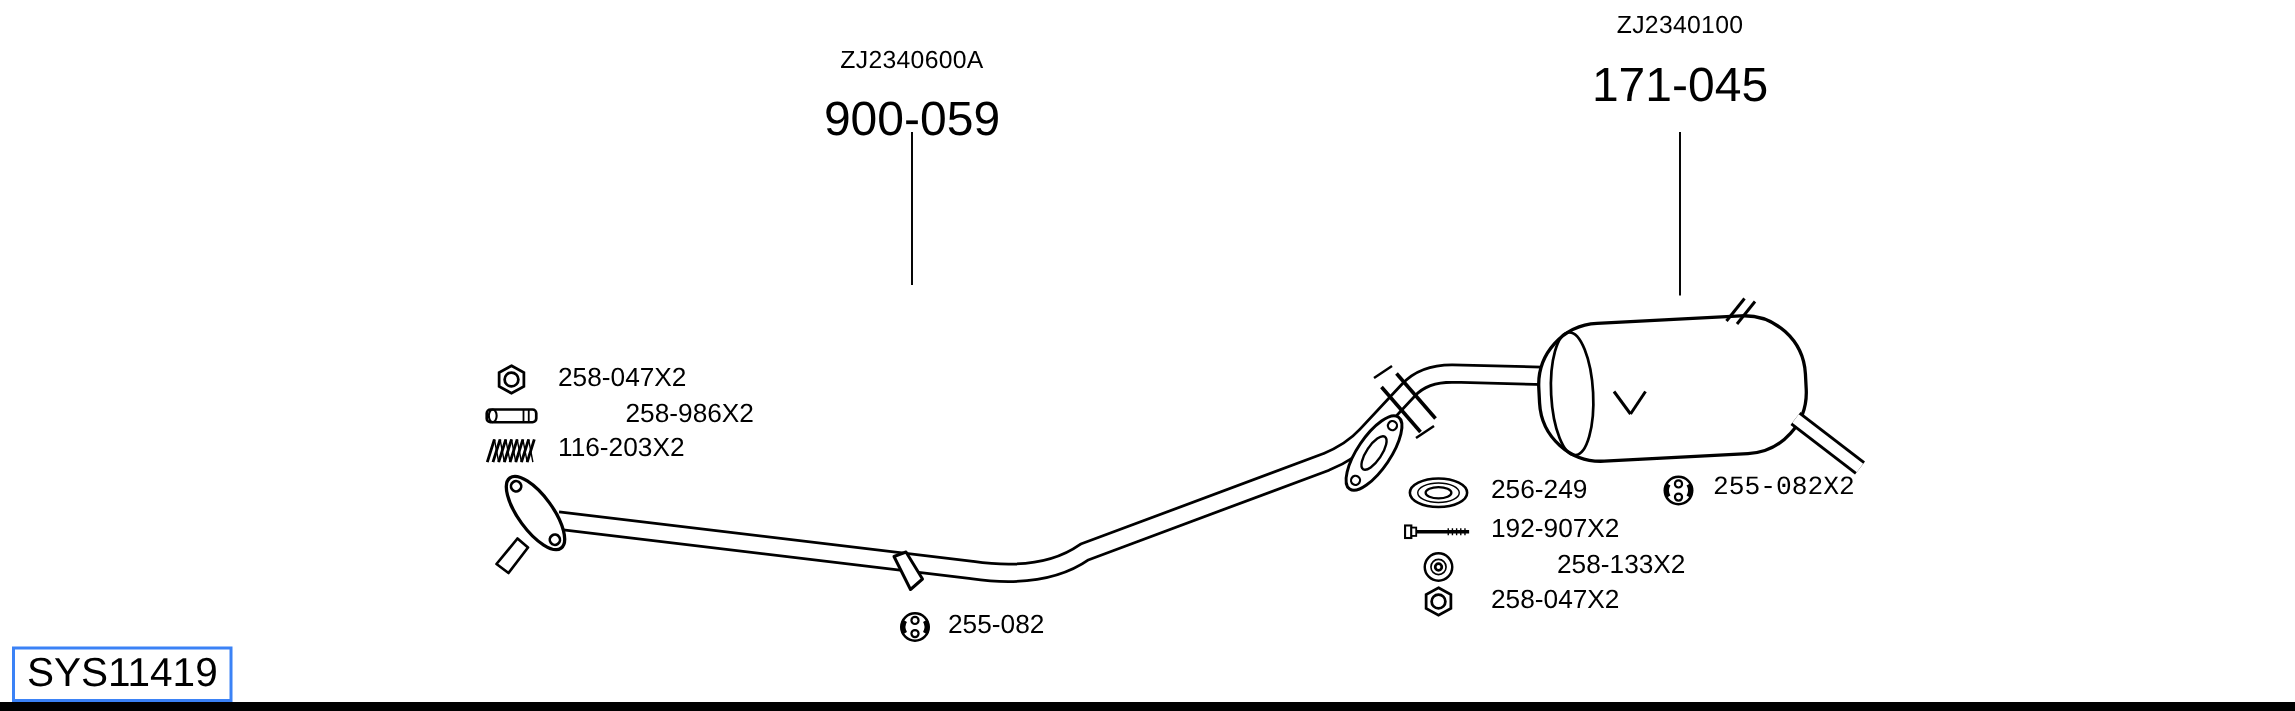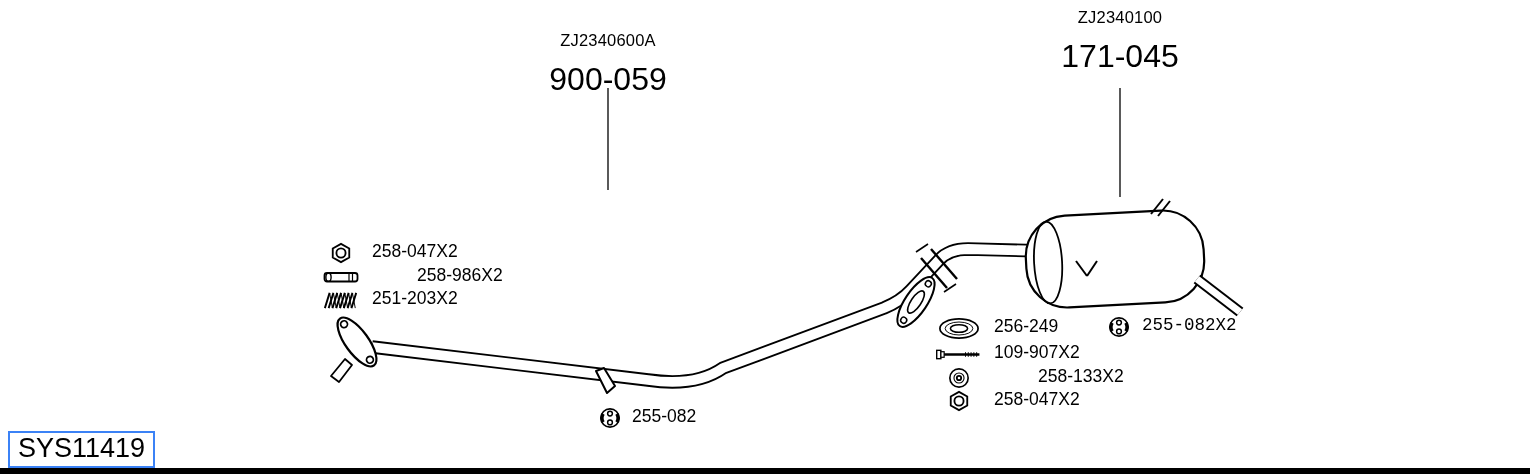--- a/index.html
+++ b/index.html
@@ -143,21 +143,21 @@
       </svg>
   </span>
   <span class="part-label">258-986X2</span>
 </div>
 <div class="part-row" style="left:318px;top:288px;">
   <span class="icon-box" style="width:46px;">
     <svg width="38" height="21">
         <use href="#sym-spring"></use>
       </svg>
   </span>
-  <span class="part-label">251-203X2</span>
+  <span class="part-label">116-203X2</span>
 </div>
 
 <div class="part-row" style="left:596px;top:406px;">
   <span class="icon-box" style="width:28px;">
     <svg width="22" height="22">
         <use href="#sym-clamp"></use>
       </svg>
   </span>
   <span class="part-label">255-082</span>
 </div>
@@ -169,21 +169,21 @@
       </svg>
   </span>
   <span class="part-label">256-249</span>
 </div>
 <div class="part-row" style="left:932px;top:342px;">
   <span class="icon-box" style="width:54px;">
     <svg width="48" height="13">
         <use href="#sym-bolt"></use>
       </svg>
   </span>
-  <span class="part-label">109-907X2</span>
+  <span class="part-label">192-907X2</span>
 </div>
 <div class="part-row" style="left:932px;top:366px;gap:44px;">
   <span class="icon-box" style="width:54px;">
     <svg width="22" height="22">
         <use href="#sym-washer"></use>
       </svg>
   </span>
   <span class="part-label">258-133X2</span>
 </div>
 <div class="part-row" style="left:932px;top:389px;">

